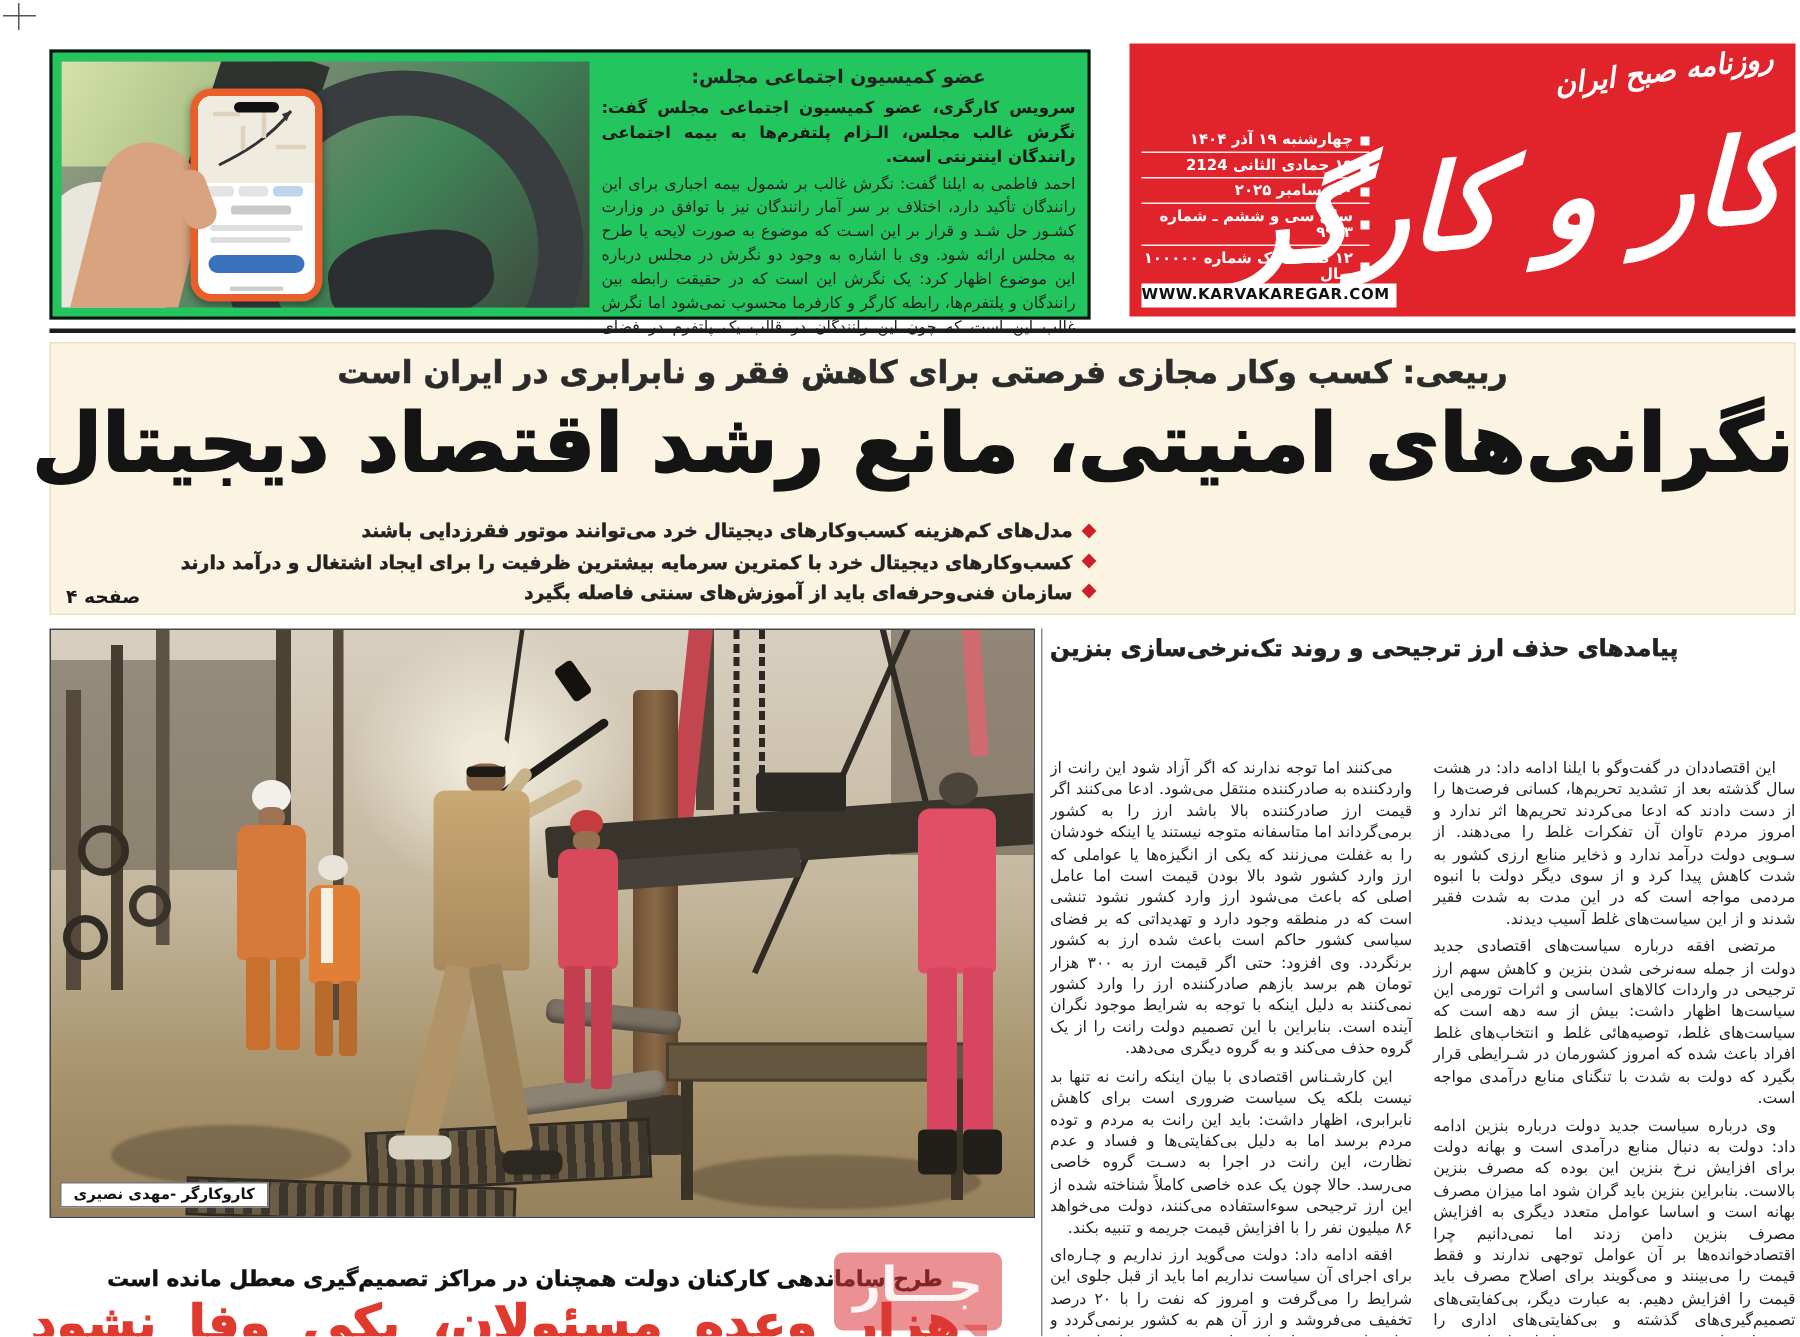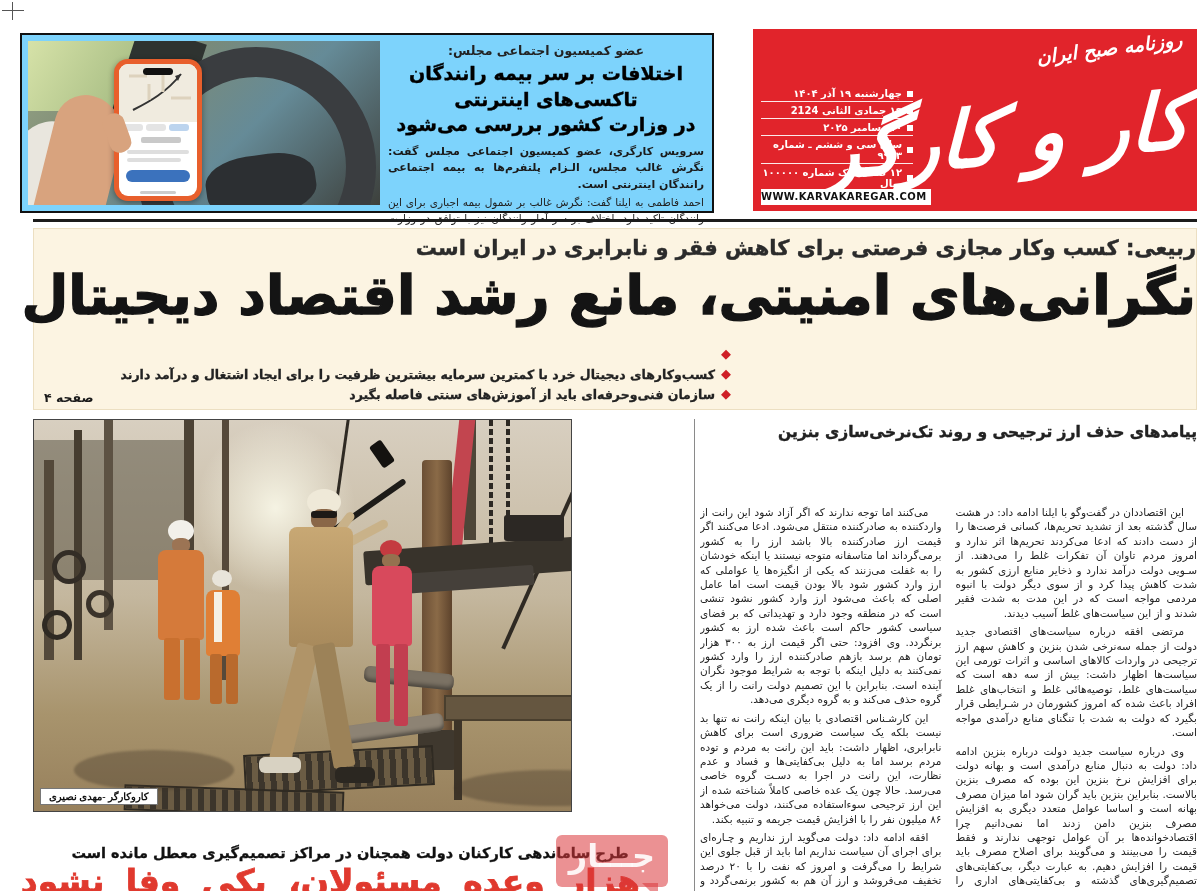--- a/index.html
+++ b/index.html
@@ -31,21 +31,21 @@
     display:flex; align-items:center; gap:5px; color:#fff; font-size:10px; font-weight:bold;
     border-bottom:1px solid rgba(255,255,255,.9); padding:3px 0 2px 0; justify-content:flex-start;
   }
   .daterow .sq { width:6px; height:6px; background:#fff; flex:0 0 auto; }
   .urlbox {
     position:absolute; left:8px; bottom:6px; width:170px; height:16px; background:#fff;
     color:#111; font-size:10px; font-weight:bold; text-align:left; line-height:16px; letter-spacing:.4px;
   }
 
   
-  .topbox { left:20px; top:33px; width:694px; height:180px; border:2px solid #111; background:#7dd3fc; }
+  .topbox { left:33px; top:33px; width:694px; height:180px; border:2px solid #111; background:#22c55e; }
   .carphoto { position:absolute; left:6px; top:6px; width:352px; height:164px; overflow:hidden;
     background:linear-gradient(135deg,#9aa888 0%,#7d8a74 30%,#55595297 60%,#3d403c 100%); }
   .carphoto .window { position:absolute; left:0; top:0; width:140px; height:70px;
     background:linear-gradient(120deg,#d6e2a8,#aabf86 70%,transparent); }
   .carphoto .pillar { position:absolute; left:92px; top:-10px; width:70px; height:120px;
     background:#2e3330; transform:rotate(18deg); }
   .wheel { position:absolute; left:108px; top:6px; width:240px; height:240px; border-radius:50%;
     border:30px solid #3a3d40; background:transparent; }
   .wheel .hub { position:absolute; left:40px; top:78px; width:110px; height:60px; background:#2c2f32; border-radius:40%; transform:rotate(-8deg); }
   .sleeve { position:absolute; left:-14px; bottom:-8px; width:90px; height:90px; background:#e9e6de; border-radius:40% 60% 20% 20%; transform:rotate(12deg); }
@@ -70,34 +70,34 @@
   .t-head { text-align:center; font-size:19px; font-weight:bold; color:#000; line-height:1.35; margin-top:3px; -webkit-text-stroke:.4px #000; }
   .t-lead { font-size:11px; font-weight:bold; line-height:1.5; margin-top:6px; text-align:justify; }
   .t-body { font-size:10.5px; line-height:1.52; margin-top:2px; text-align:justify; color:#222; }
   .t-cont { font-size:11.5px; font-weight:bold; text-align:left; margin-top:1px; }
 
   
   .divider { left:33px; top:219px; width:1164px; height:3px; background:#1c1c1c; }
 
   
   .cream { left:33px; top:228px; width:1164px; height:182px; background:#fcf4e2; border:1px solid #ecdfc2; direction:rtl; }
-  .c-kicker { font-size:21px; font-weight:bold; color:#2b2b2b; margin-top:7px; -webkit-text-stroke:.4px #2b2b2b; }
+  .c-kicker { text-align:center; font-size:21px; font-weight:bold; color:#2b2b2b; margin-top:7px; -webkit-text-stroke:.4px #2b2b2b; }
   .c-head { text-align:center; font-size:54px; font-weight:bold; color:#141414; margin-top:4px;
     -webkit-text-stroke:1.3px #141414; letter-spacing:-1px; white-space:nowrap; }
   .c-bullets { position:absolute; right:465px; top:115px; }
   .c-bullet { display:flex; flex-direction:row; gap:6px; align-items:center; font-size:12.5px; font-weight:bold; color:#222; line-height:1.55; -webkit-text-stroke:.3px #222; }
   .c-bullet .dia { color:#cf1f26; font-size:13px; -webkit-text-stroke:0; }
   .c-pageref { position:absolute; left:10px; bottom:4px; font-size:12.5px; font-weight:bold; }
 
   
   .vrule { left:694px; top:419px; width:1px; height:472px; background:#8a8a8a; }
 
   
-  .rig { left:33px; top:419px; width:539px; height:393px; border:1px solid #444; overflow:hidden;
-    background:linear-gradient(#d8cfc0 0%,#c4b79e 45%,#a8946d 75%,#97805c 100%);font-family:Liberation Serif, serif; }
+  .rig { left:33px; top:419px; width:657px; height:393px; border:1px solid #444; overflow:hidden;
+    background:linear-gradient(#d8cfc0 0%,#c4b79e 45%,#a8946d 75%,#97805c 100%); }
   .rig .haze { position:absolute; left:30%; top:0; width:30%; height:45%; background:radial-gradient(ellipse at center, rgba(255,255,240,.8), transparent 70%); }
   .bar { position:absolute; background:#54493a; }
   .cable { position:absolute; background:#2f2a23; }
   .beam { position:absolute; background:#38332b; border-radius:3px; }
   .chain { position:absolute; width:4px; background:repeating-linear-gradient(#2c2823 0 6px, transparent 6px 9px); }
   .mastpink { position:absolute; background:#c2454f; }
   .bench { position:absolute; background:#655640; border:2px solid #4a3f2e; }
   .grate { position:absolute; background:repeating-linear-gradient(90deg,#3c352b 0 6px,#6b5c44 6px 12px); border:2px solid #2f2a22; }
   .pipe { position:absolute; background:#8d8374; border-radius:6px; box-shadow:inset 0 -3px 4px rgba(0,0,0,.4); }
   .mud { position:absolute; border-radius:50%; background:rgba(60,50,38,.35); filter:blur(1px); }
@@ -117,21 +117,21 @@
 
   
   .wm { left:556px; top:835px; width:112px; height:70px; }
   .wm .bubble { position:absolute; left:0; top:0; width:112px; height:52px; background:rgba(219,55,58,.55); border-radius:6px; }
   .wm .tail { position:absolute; left:86px; top:48px; width:16px; height:16px; background:rgba(219,55,58,.55); clip-path:polygon(0 0,100% 0,100% 100%); }
   .wm .txt { position:absolute; left:0; top:2px; width:112px; text-align:center; color:rgba(255,255,255,.9);
     font-size:32px; font-weight:bold; direction:rtl; }
 
   
   .eco { left:700px; top:423px; width:497px; height:468px; direction:rtl; }
-  .e-kicker { text-align:right; font-size:15.5px; font-weight:bold; color:#222; -webkit-text-stroke:.4px #222; }
+  .e-kicker { text-align:left; font-size:15.5px; font-weight:bold; color:#222; -webkit-text-stroke:.4px #222; }
   .e-head { text-align:center; font-size:26px; font-weight:bold; color:#0d0d0d; line-height:1.35; margin-top:3px; -webkit-text-stroke:.9px #0d0d0d; }
   .e-cols { position:absolute; left:0; right:0; top:82px; bottom:0; display:flex; flex-direction:row; gap:14px; overflow:hidden; }
   .e-col { flex:1 1 0; font-size:10.5px; line-height:14.4px; text-align:justify; color:#242424; }
   .e-col p { text-indent:13px; margin-bottom:4px; }
 </style>
 </head>
 <body>
 
 <div class="page">
 
@@ -196,38 +196,35 @@
           <div class="bar2"></div>
           <div class="bar3"></div>
           <div class="btn"></div>
           <div class="dots"></div>
         </div>
       </div>
       <div class="thumb"></div>
     </div>
     <div class="textcol">
       <div class="t-kicker">عضو کمیسیون اجتماعی مجلس:</div>
-      <div class="t-head">
-        <span>اختلافات بر سر بیمه رانندگان تاکسی‌های اینترنتی</span><br>
-        <span>در وزارت کشور بررسی می‌شود</span>
-      </div>
       <div class="t-lead">سرویس کارگری، عضو کمیسیون اجتماعی مجلس گفت: نگرش غالب مجلس، الـزام پلتفرم‌ها به بیمه اجتماعی رانندگان اینترنتی است.</div>
       <div class="t-body">احمد فاطمی به ایلنا گفت: نگرش غالب بر شمول بیمه اجباری برای این رانندگان تأکید دارد، اختلاف بر سر آمار رانندگان نیز با توافق در وزارت کشـور حل شـد و قرار بر این اسـت که موضوع به صورت لایحه یا طرح به مجلس ارائه شود. وی با اشاره به وجود دو نگرش در مجلس درباره این موضوع اظهار کرد: یک نگرش این است که در حقیقت رابطه بین رانندگان و پلتفرم‌ها، رابطه کارگر و کارفرما محسوب نمی‌شود اما نگرش غالب این است که چون این رانندگان در قالب یک پلتفرم در فضای مجازی فعالیت می‌کنند، کارگر هستند و بنابراین مشمول بیمه اجتماعی هستند.</div>
       <div class="t-cont">ادامه در صفحه ۳</div>
     </div>
   </div>
 
   <div class="abs divider"></div>
 
   <div class="abs cream">
     <div class="c-kicker">ربیعی: کسب وکار مجازی فرصتی برای کاهش فقر و نابرابری در ایران است</div>
     <div class="c-head">نگرانی‌های امنیتی، مانع رشد اقتصاد دیجیتال</div>
     <div class="c-bullets">
       <div class="c-bullet">
           <span class="dia">◆</span>
+          <span>مدل‌های کم‌هزینه کسب‌وکارهای دیجیتال خرد می‌توانند موتور فقرزدایی باشند</span>
         </div>
       <div class="c-bullet">
           <span class="dia">◆</span>
           <span>کسب‌وکارهای دیجیتال خرد با کمترین سرمایه  بیشترین ظرفیت را برای ایجاد اشتغال و درآمد دارند</span>
         </div>
       <div class="c-bullet">
           <span class="dia">◆</span>
           <span>سازمان فنی‌وحرفه‌ای باید از آموزش‌های سنتی فاصله بگیرد</span>
         </div>
     </div>

